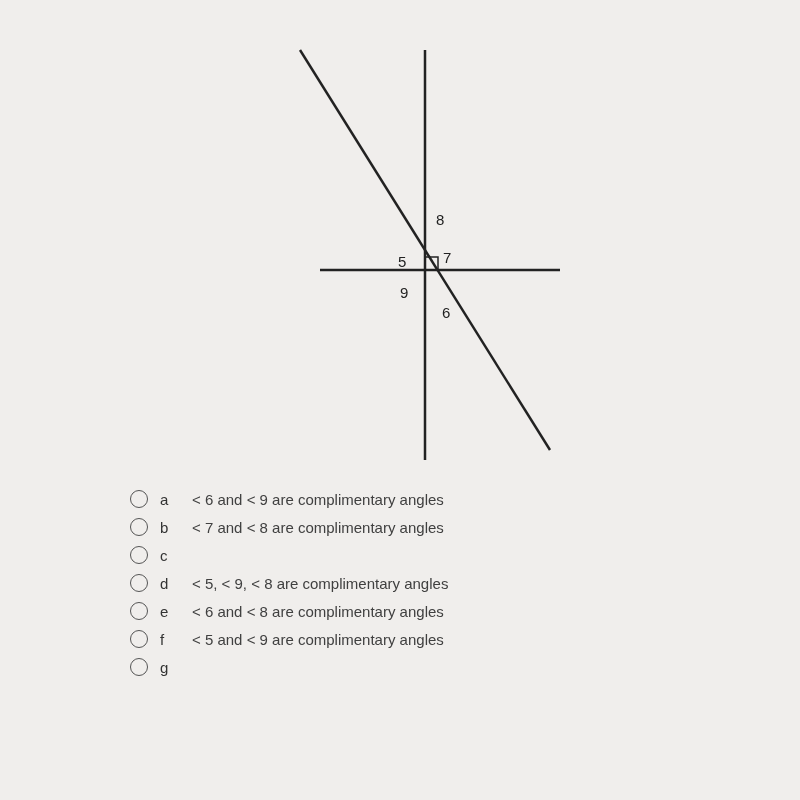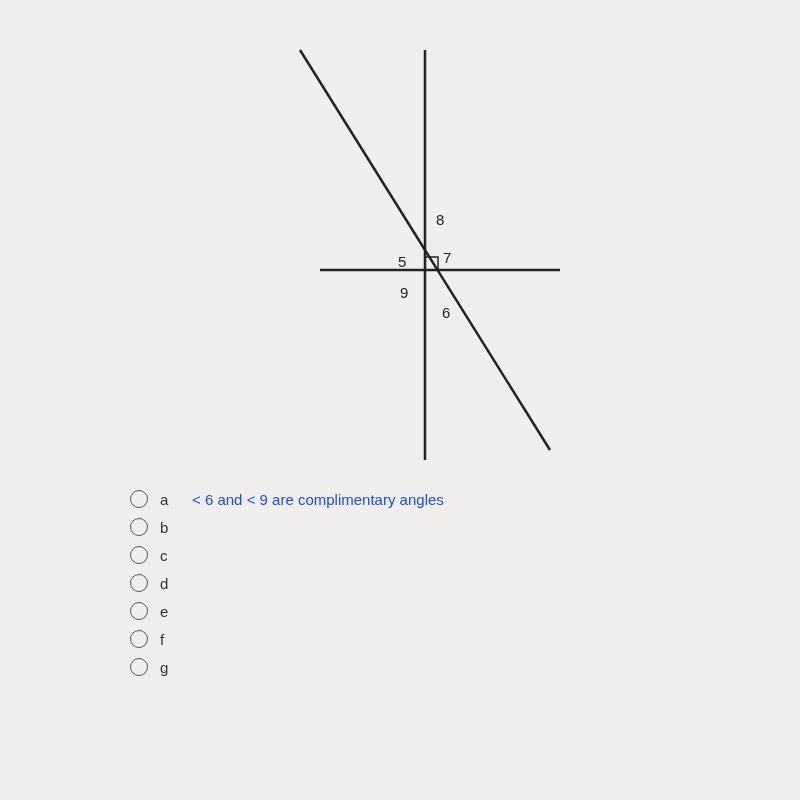--- a/index.html
+++ b/index.html
@@ -49,21 +49,21 @@
     }
 
     .option-letter {
       width: 20px;
       font-size: 15px;
       color: #333;
     }
 
     .option-text {
       font-size: 15px;
-      color: #1d4ed8;
+      color: #404040;
     }
   </style>
 </head>
 <body>
 
 <div class="diagram-area">
   <svg width="320" height="420" viewBox="0 0 320 420">
 
     <line x1="185" y1="10" x2="185" y2="420" stroke="#222" stroke-width="2.5"></line>
 
@@ -87,34 +87,38 @@
 
 <div class="answer-area">
 <div class="answer-row">
       <div class="radio-circle"></div>
       <span class="option-letter">a</span>
       <span class="option-text">&lt; 6 and &lt; 9 are complimentary angles</span>
     </div>
     <div class="answer-row">
       <div class="radio-circle"></div>
       <span class="option-letter">b</span>
+      <span class="option-text">&lt; 7 and &lt; 8 are complimentary angles</span>
     </div>
     <div class="answer-row">
       <div class="radio-circle"></div>
       <span class="option-letter">c</span>
     </div>
     <div class="answer-row">
       <div class="radio-circle"></div>
       <span class="option-letter">d</span>
+      <span class="option-text">&lt; 5, &lt; 9, &lt; 8 are complimentary angles</span>
     </div>
     <div class="answer-row">
       <div class="radio-circle"></div>
       <span class="option-letter">e</span>
+      <span class="option-text">&lt; 6 and &lt; 8 are complimentary angles</span>
     </div>
     <div class="answer-row">
       <div class="radio-circle"></div>
       <span class="option-letter">f</span>
+      <span class="option-text">&lt; 5 and &lt; 9 are complimentary angles</span>
     </div>
     <div class="answer-row">
       <div class="radio-circle"></div>
       <span class="option-letter">g</span>
     </div>
   </div>
 
 </body></html>

